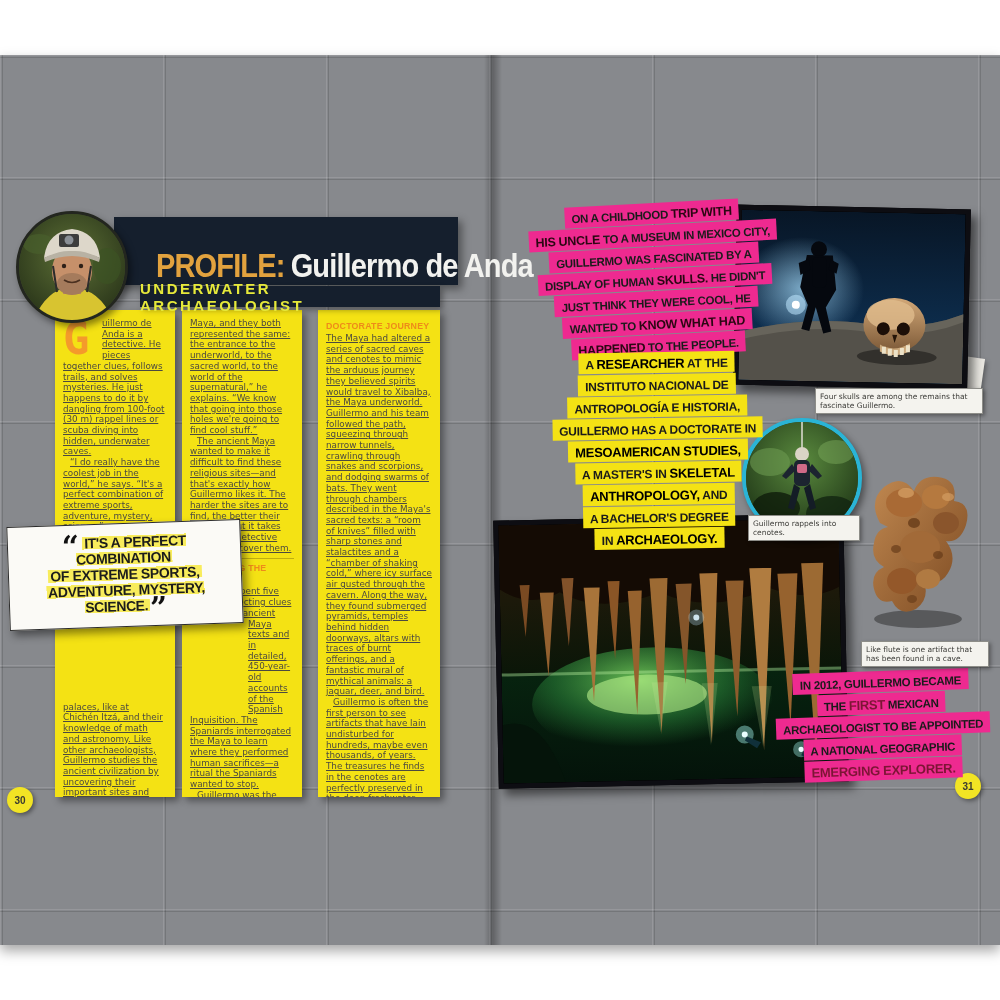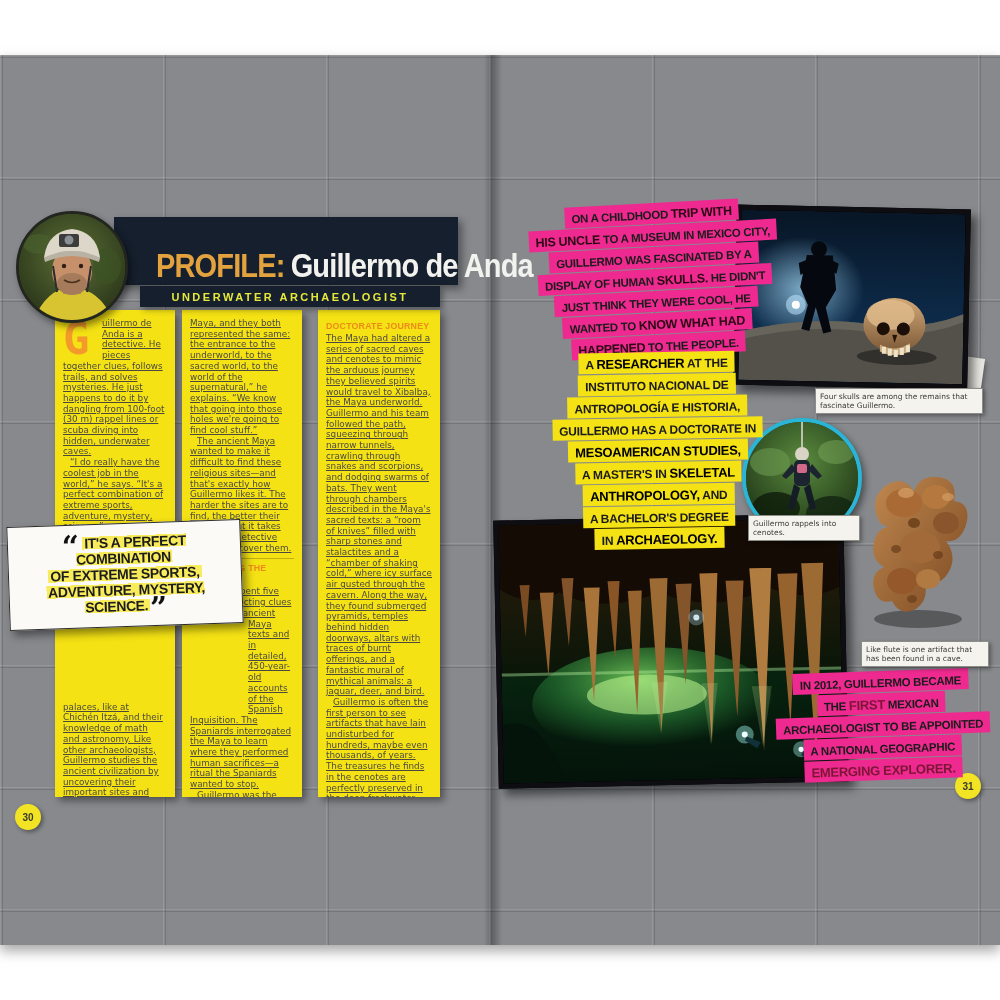--- a/index.html
+++ b/index.html
@@ -20,21 +20,21 @@
   .portrait{position:absolute;left:16px;top:156px;width:106px;height:106px;border-radius:50%;
     border:3px solid #23261f;overflow:hidden;box-shadow:3px 4px 7px rgba(0,0,0,0.45);z-index:6;background:#3c4a26;}
   .titlebox{position:absolute;left:114px;top:162px;width:344px;height:68px;background:#151f2d;
     box-shadow:4px 4px 8px rgba(0,0,0,0.4);z-index:5;display:flex;align-items:flex-end;padding-left:42px;box-sizing:border-box;}
   .titlebox .inner{transform:scaleX(0.88);transform-origin:left center;white-space:nowrap;
     font-weight:700;font-size:33px;letter-spacing:-1px;}
   .kicker{color:#e2a23e;}
   .title-name{color:#f2f2ef;margin-left:7px;font-weight:700;}
   .subtitlebar{position:absolute;left:140px;top:231px;width:300px;height:21px;background:#151f2d;
     z-index:5;display:flex;align-items:center;justify-content:center;box-shadow:3px 3px 6px rgba(0,0,0,0.35);}
-  .subtitlebar span{color:#e6e93a;font-size:11px;font-weight:700;letter-spacing:2.5px;}
+  .subtitlebar span{color:#e6e93a;font-size:15px;font-weight:700;letter-spacing:2.5px;}
 
   
   .ycol{position:absolute;top:255px;height:487px;background:#f4e214;box-shadow:4px 4px 7px rgba(0,0,0,0.4);
     padding:8px 8px;box-sizing:border-box;overflow:hidden;z-index:3;}
   #col1{left:55px;width:120px;}
   #col2{left:182px;width:120px;}
   #col3{left:318px;width:122px;}
   .body-p{margin:0;font-size:8.8px;line-height:10.7px;color:#4c4a40;font-family:"DejaVu Sans",sans-serif;text-decoration:underline;}
   .body-p.ind{text-indent:7px;}
   .dropcap{float:left;width:34px;height:38px;margin:2px 5px 2px 0;background:#f4e214;
@@ -87,21 +87,21 @@
     box-shadow:2px 2px 4px rgba(0,0,0,0.35);margin-top:15px;}
   #capSkulls{left:815px;top:318px;width:158px;}
   #capRappel{left:748px;top:445px;width:102px;}
   #capFlute{left:861px;top:571px;width:118px;}
   #capDive{left:537px;top:716px;width:130px;}
 
   
   .pagenum{position:absolute;width:26px;height:26px;border-radius:50%;background:#f2e424;z-index:6;
     display:flex;align-items:center;justify-content:center;font-size:10px;font-weight:700;color:#3a3a30;
     box-shadow:2px 2px 4px rgba(0,0,0,0.4);}
-  #page30{left:15px;top:732px;margin-top:17px;}
+  #page30{left:7px;top:732px;}
   #page31{left:955px;top:718px;}
 </style>
 </head>
 <body>
 
 <div class="spread">
   <div class="gutter"></div>
 
   <div class="portrait">
     <svg width="106" height="106" viewBox="0 0 106 106">

